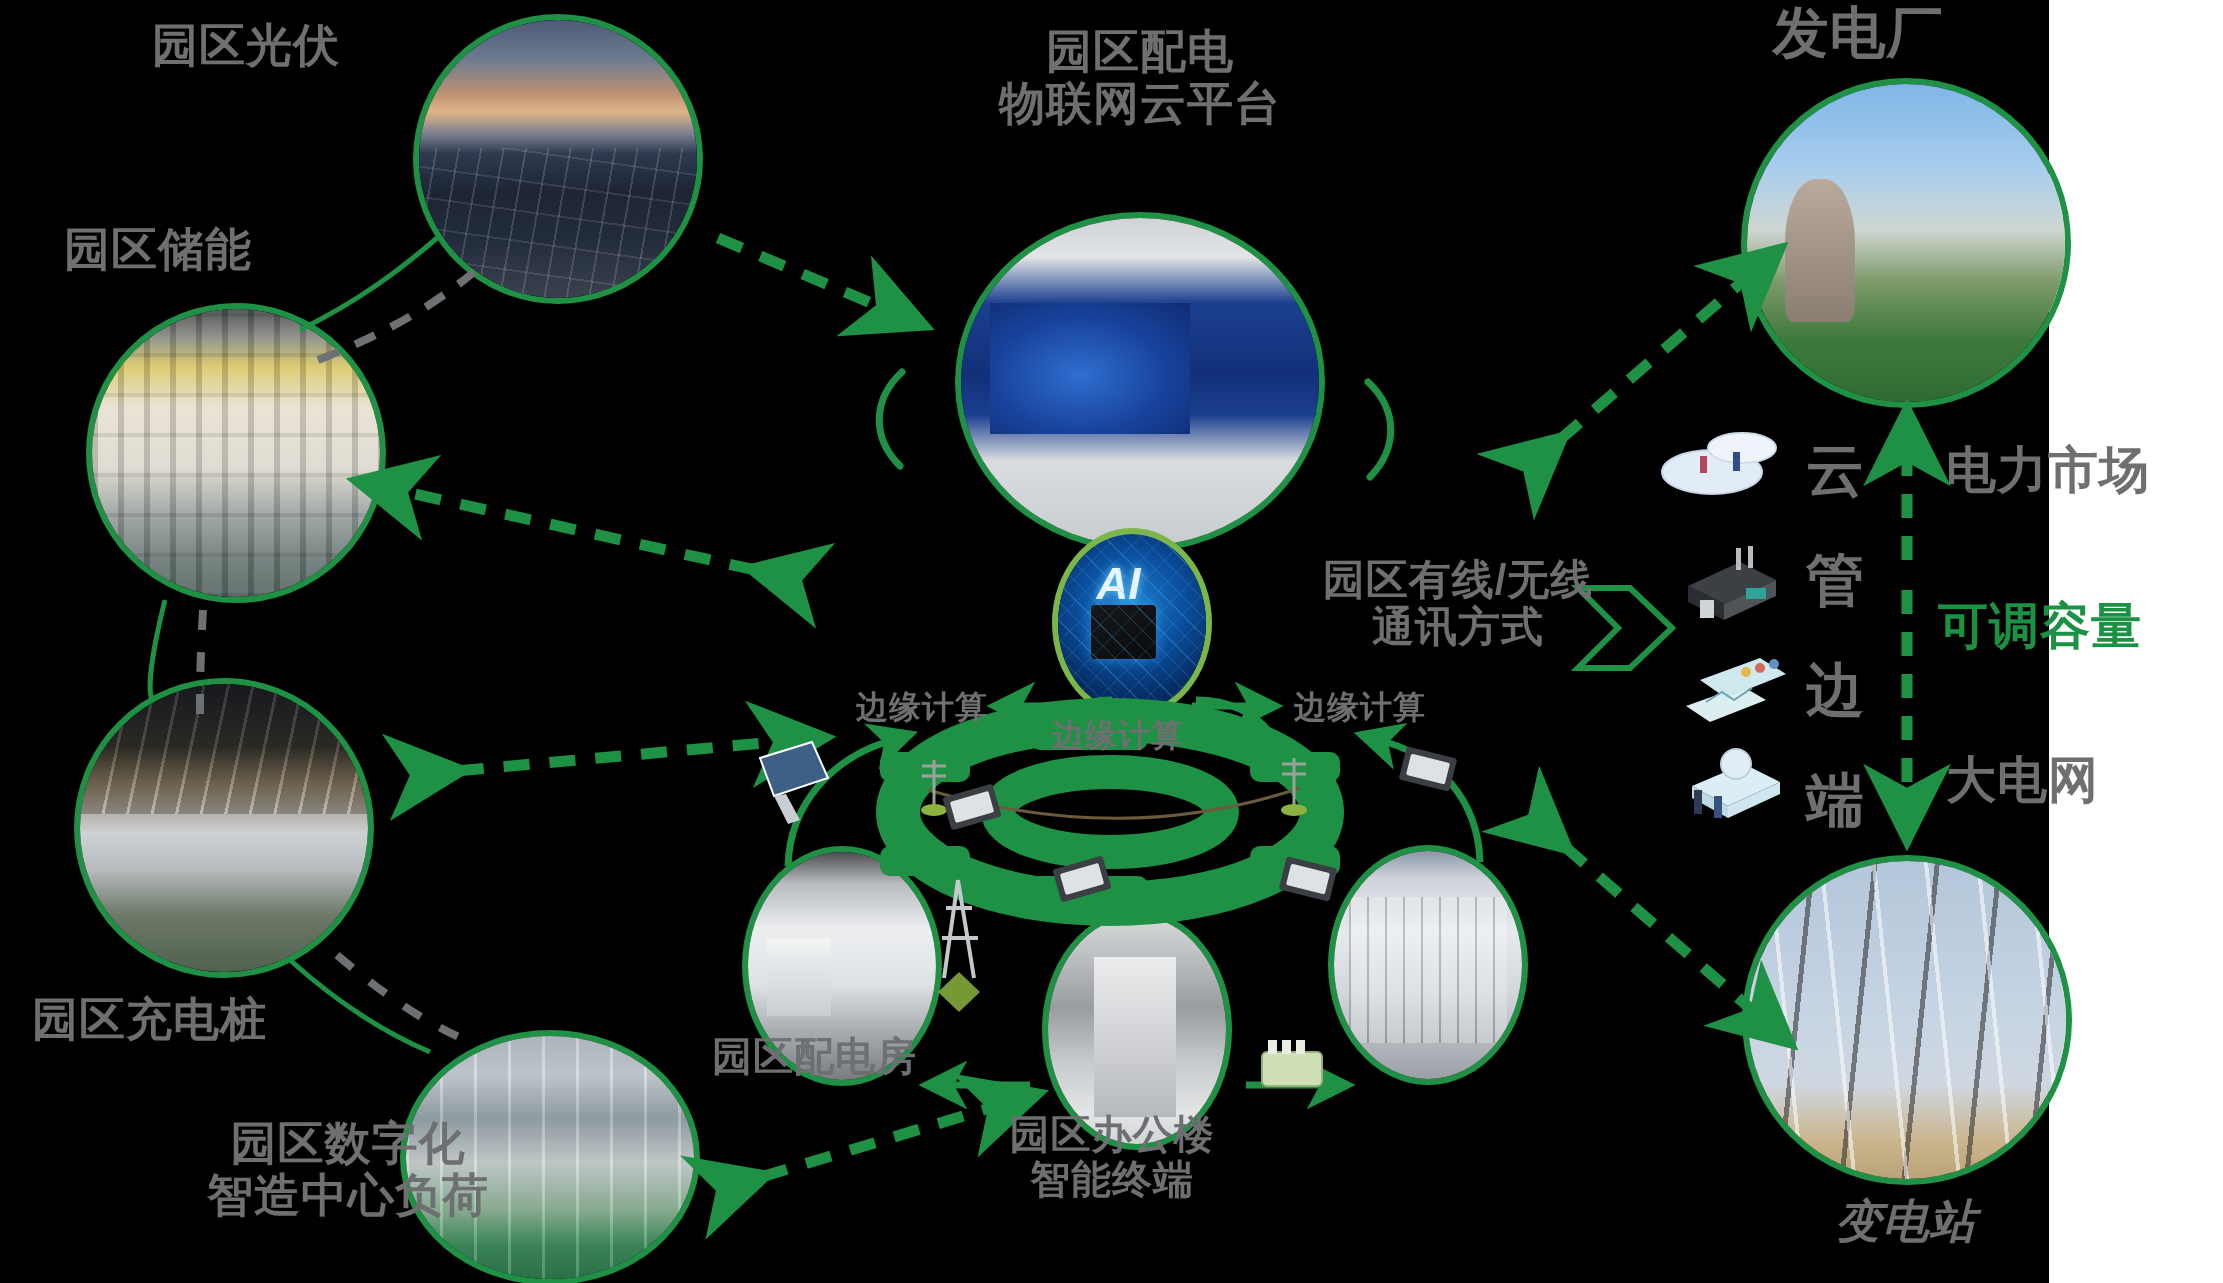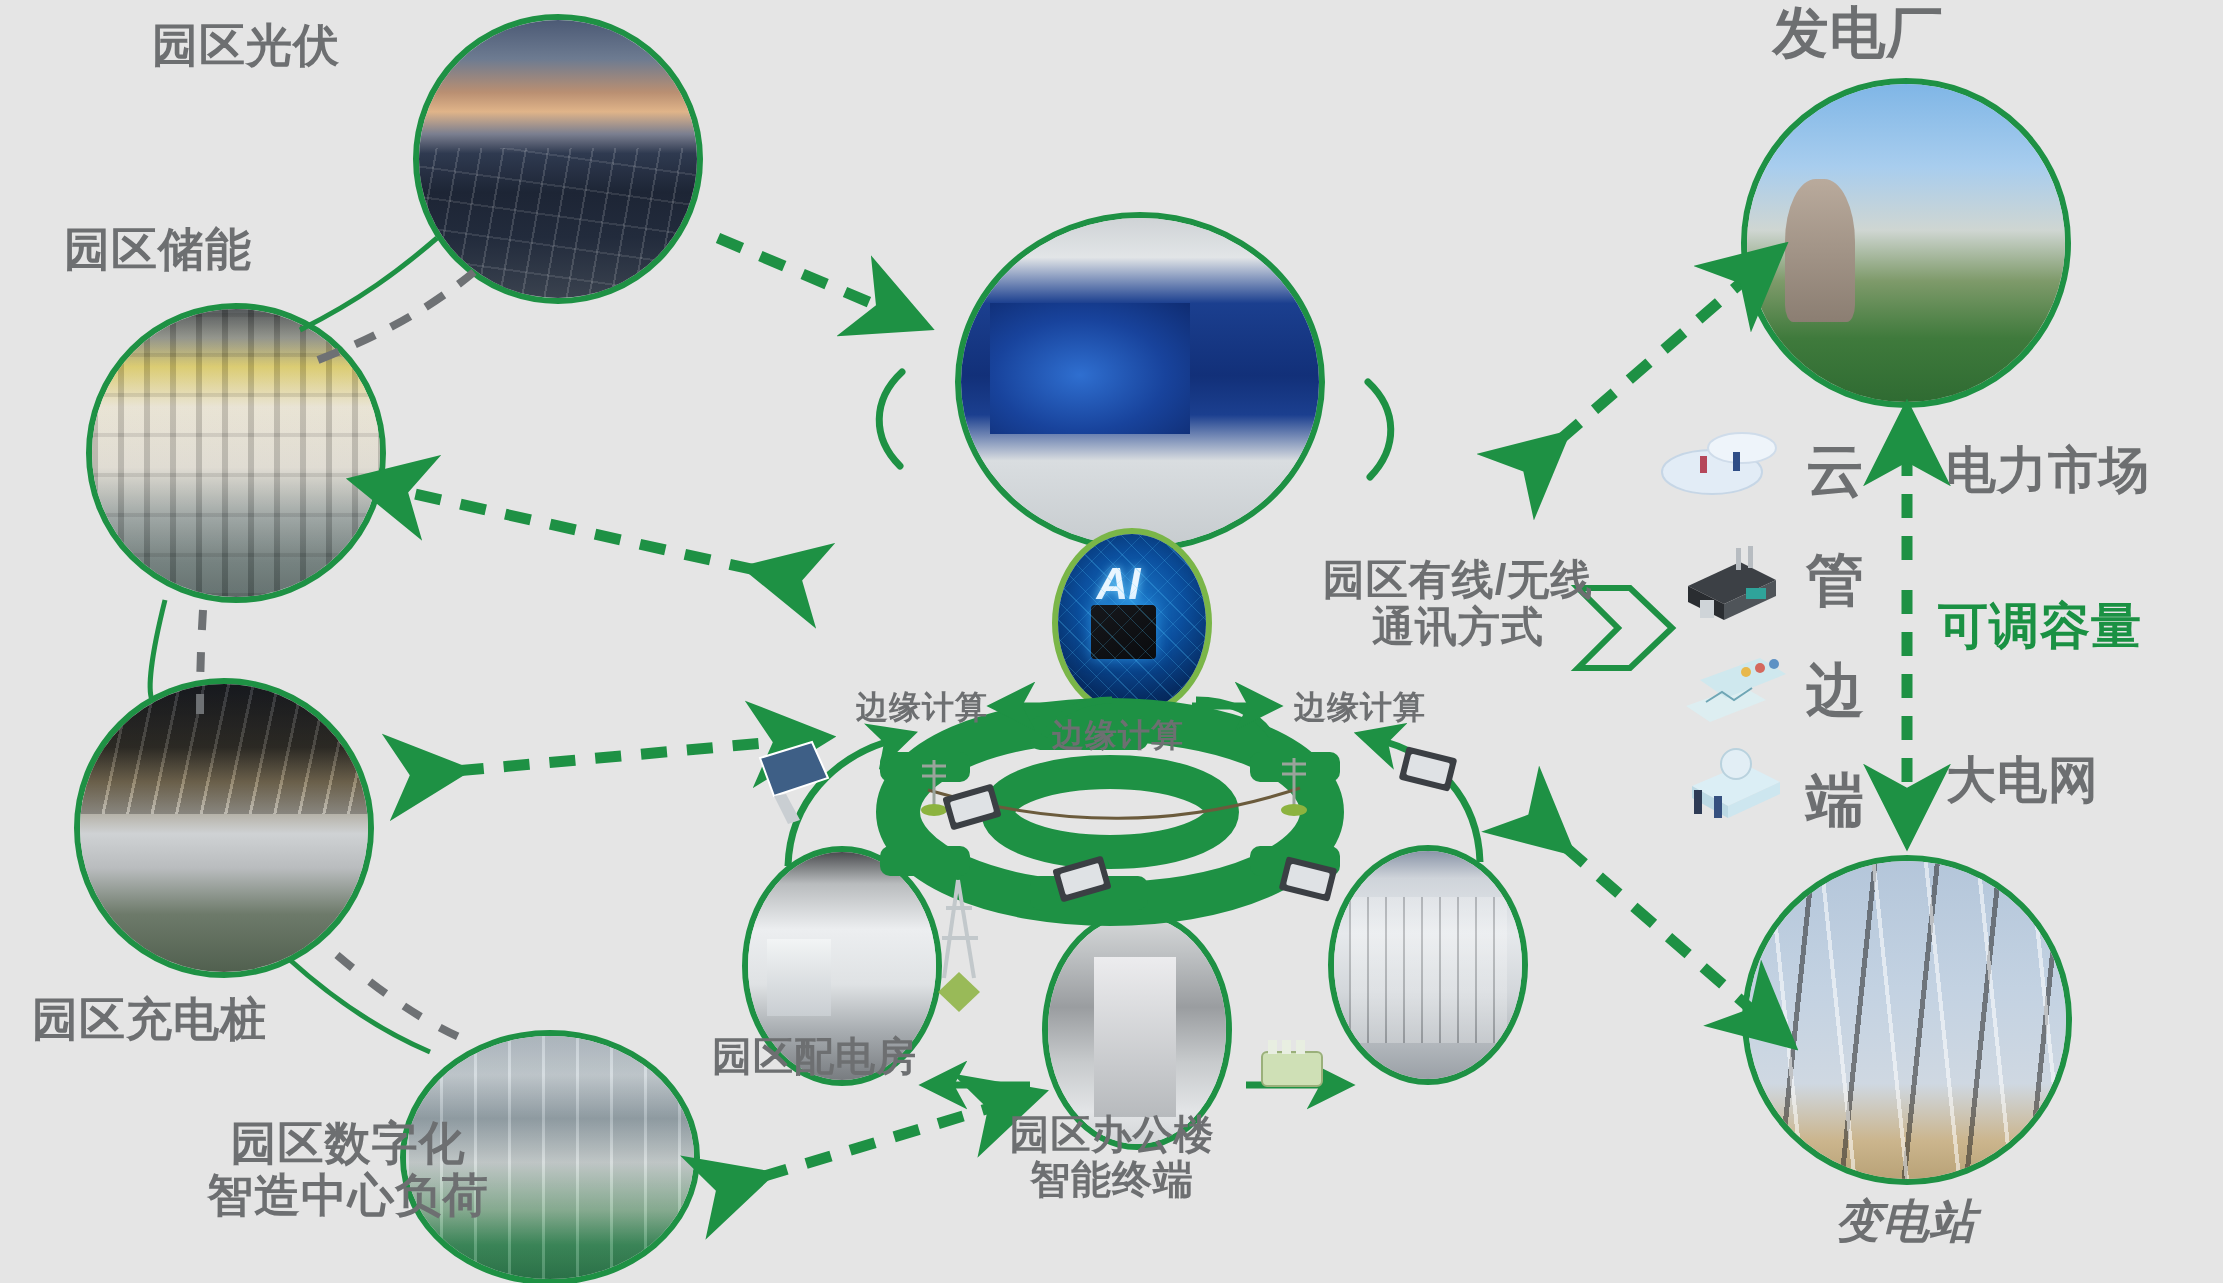--- a/index.html
+++ b/index.html
@@ -1,18 +1,18 @@
 <!DOCTYPE html>
 <html><head>
 <meta charset="utf-8">
 <style>
   html,body{margin:0;padding:0;background:#fff;}
   body{width:2223px;height:1283px;position:relative;overflow:hidden;
        font-family:"Liberation Sans","DejaVu Sans",sans-serif;}
-  #stage{position:absolute;left:0;top:0;width:2223px;height:1283px;background:#e5e5e5;}
+  #stage{position:absolute;left:0;top:0;width:2049px;height:1283px;background:#000000;}
 
   
   .lbl{position:absolute;color:#6d6f71;font-weight:bold;line-height:1.12;
        white-space:pre;letter-spacing:1px;}
   .lbl.center{text-align:center;}
   .lbl.green{color:#1a9143;}
 
   
   .circ{position:absolute;border-radius:50%;overflow:hidden;
         border:6px solid #1e9144;box-sizing:border-box;}
@@ -265,20 +265,22 @@
 
   <div class="lbl" style="left:152px;top:20px;font-size:46px;">园区光伏</div>
 
   <div class="lbl" style="left:64px;top:224px;font-size:46px;">园区储能</div>
 
   <div class="lbl" style="left:32px;top:994px;font-size:46px;">园区充电桩</div>
 
   <div class="lbl center" style="left:128px;top:1118px;width:440px;font-size:46px;">园区数字化
 智造中心负荷</div>
 
+  <div class="lbl center" style="left:940px;top:26px;width:400px;font-size:46px;">园区配电
+物联网云平台</div>
 
   <div class="lbl center" style="left:1728px;top:2px;width:260px;font-size:56px;">发电厂</div>
 
   <div class="lbl center" style="left:1776px;top:1196px;width:260px;font-size:46px;font-style:italic;">变电站</div>
 
   <div class="lbl center" style="left:1248px;top:556px;width:420px;font-size:42px;">园区有线/无线
 通讯方式</div>
 
   <div class="lbl" style="left:712px;top:1034px;font-size:40px;">园区配电房</div>
 

